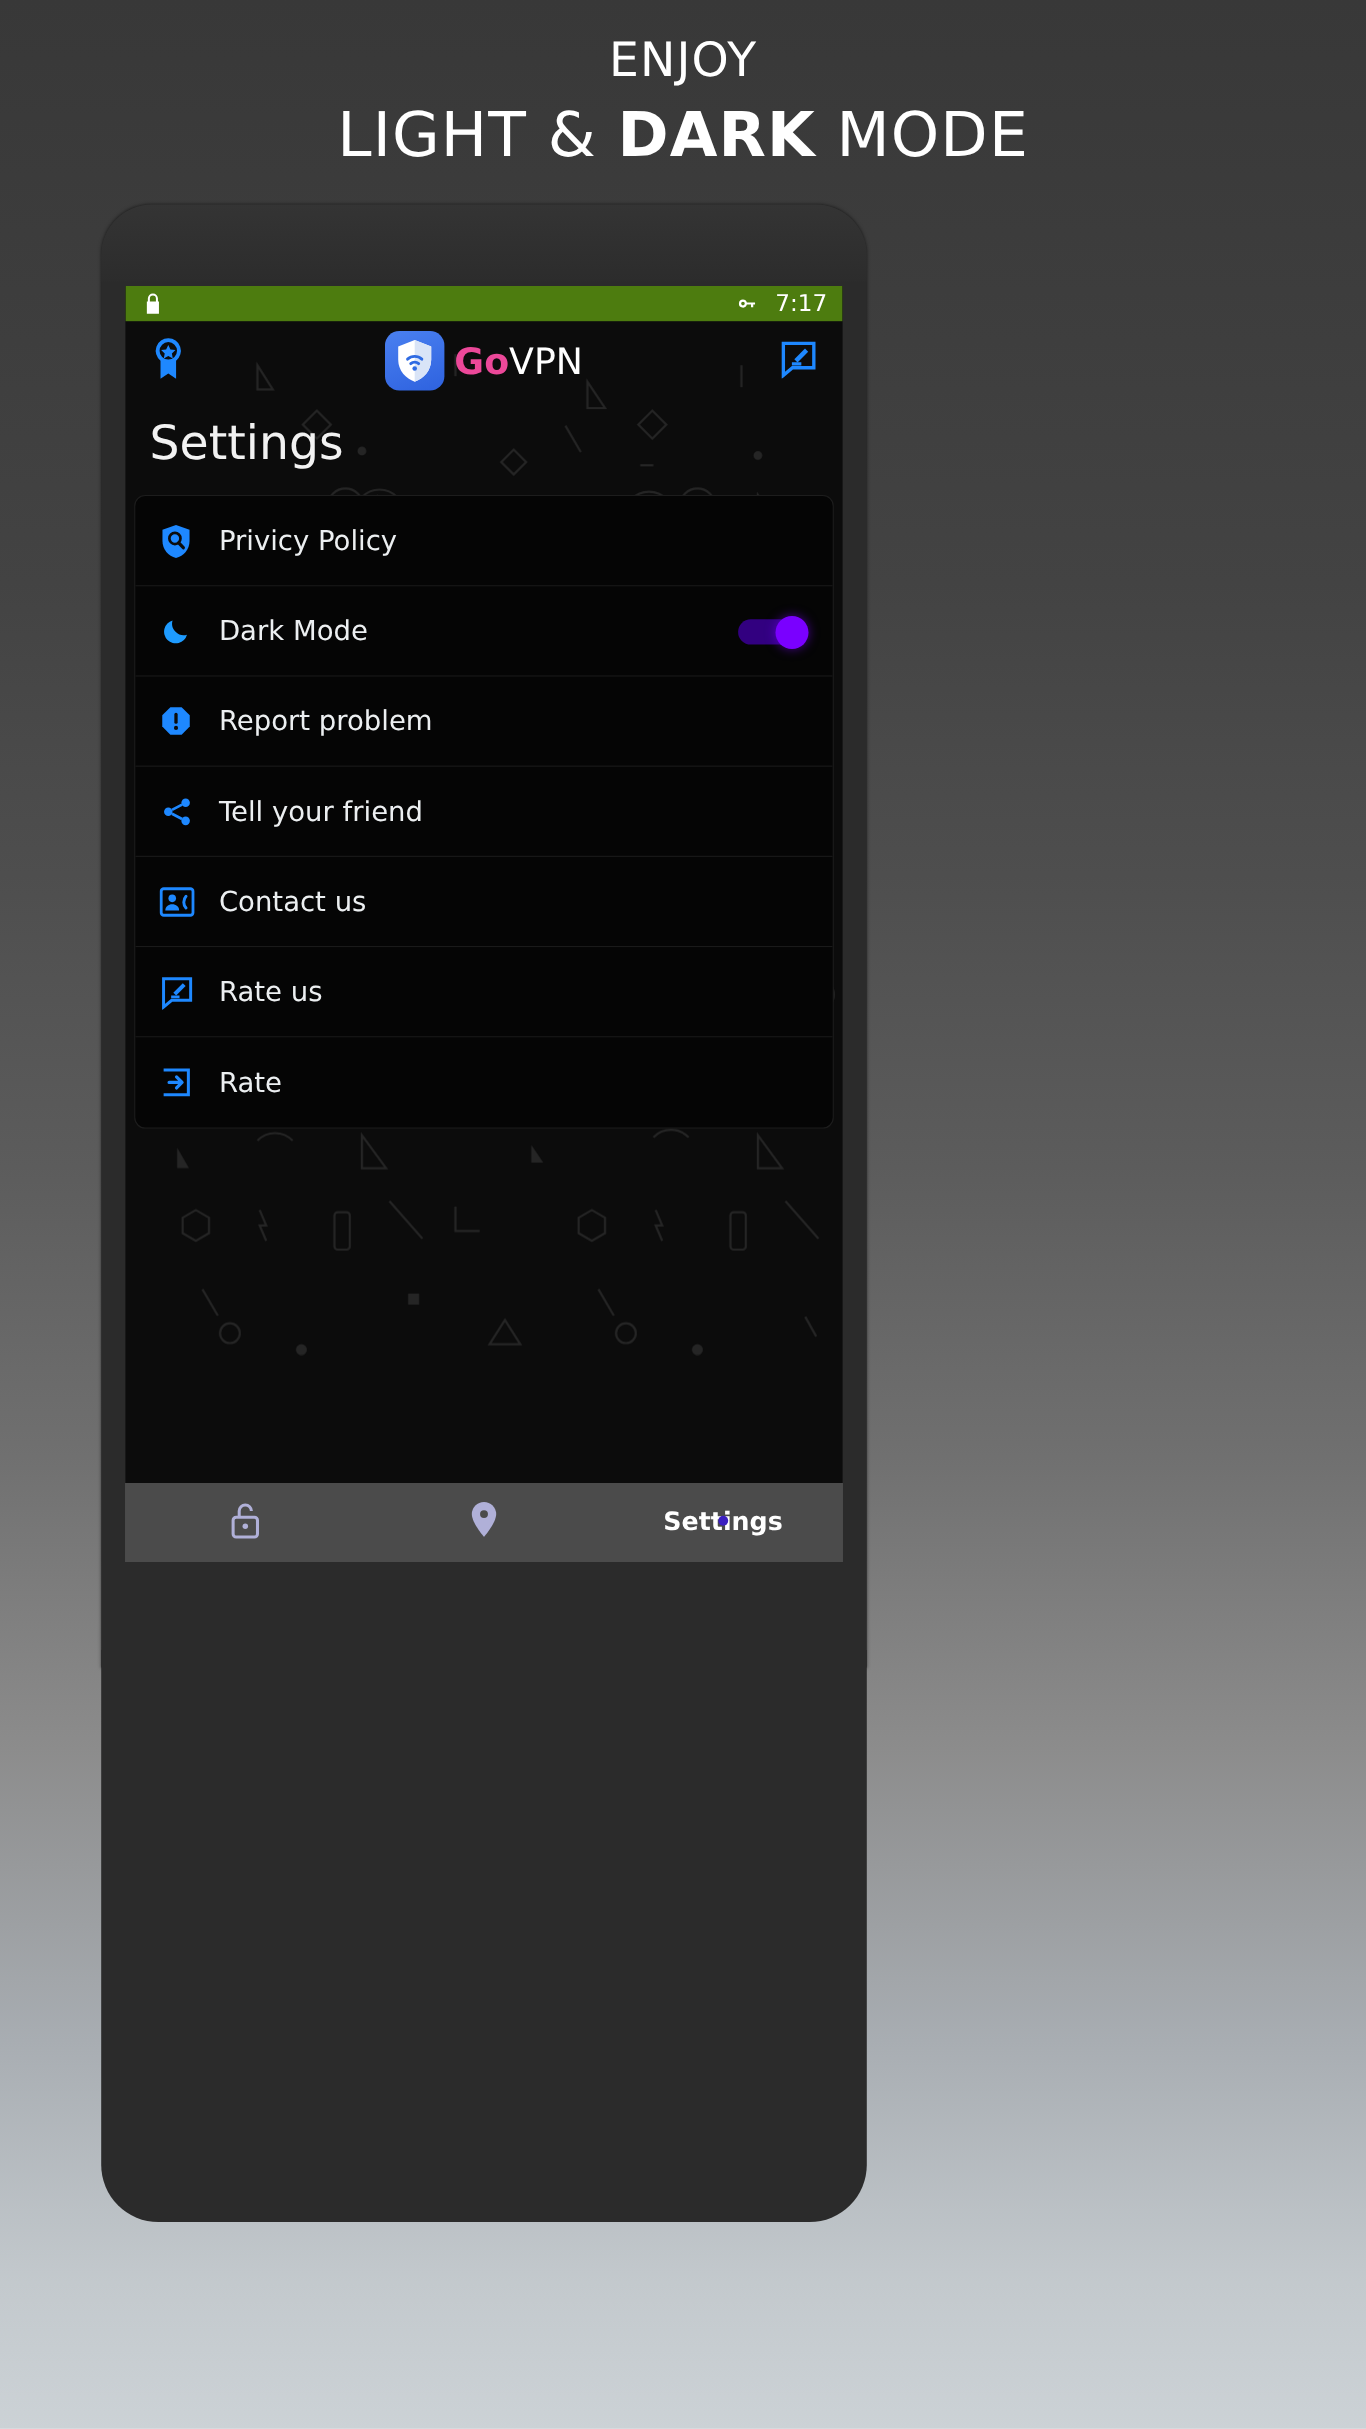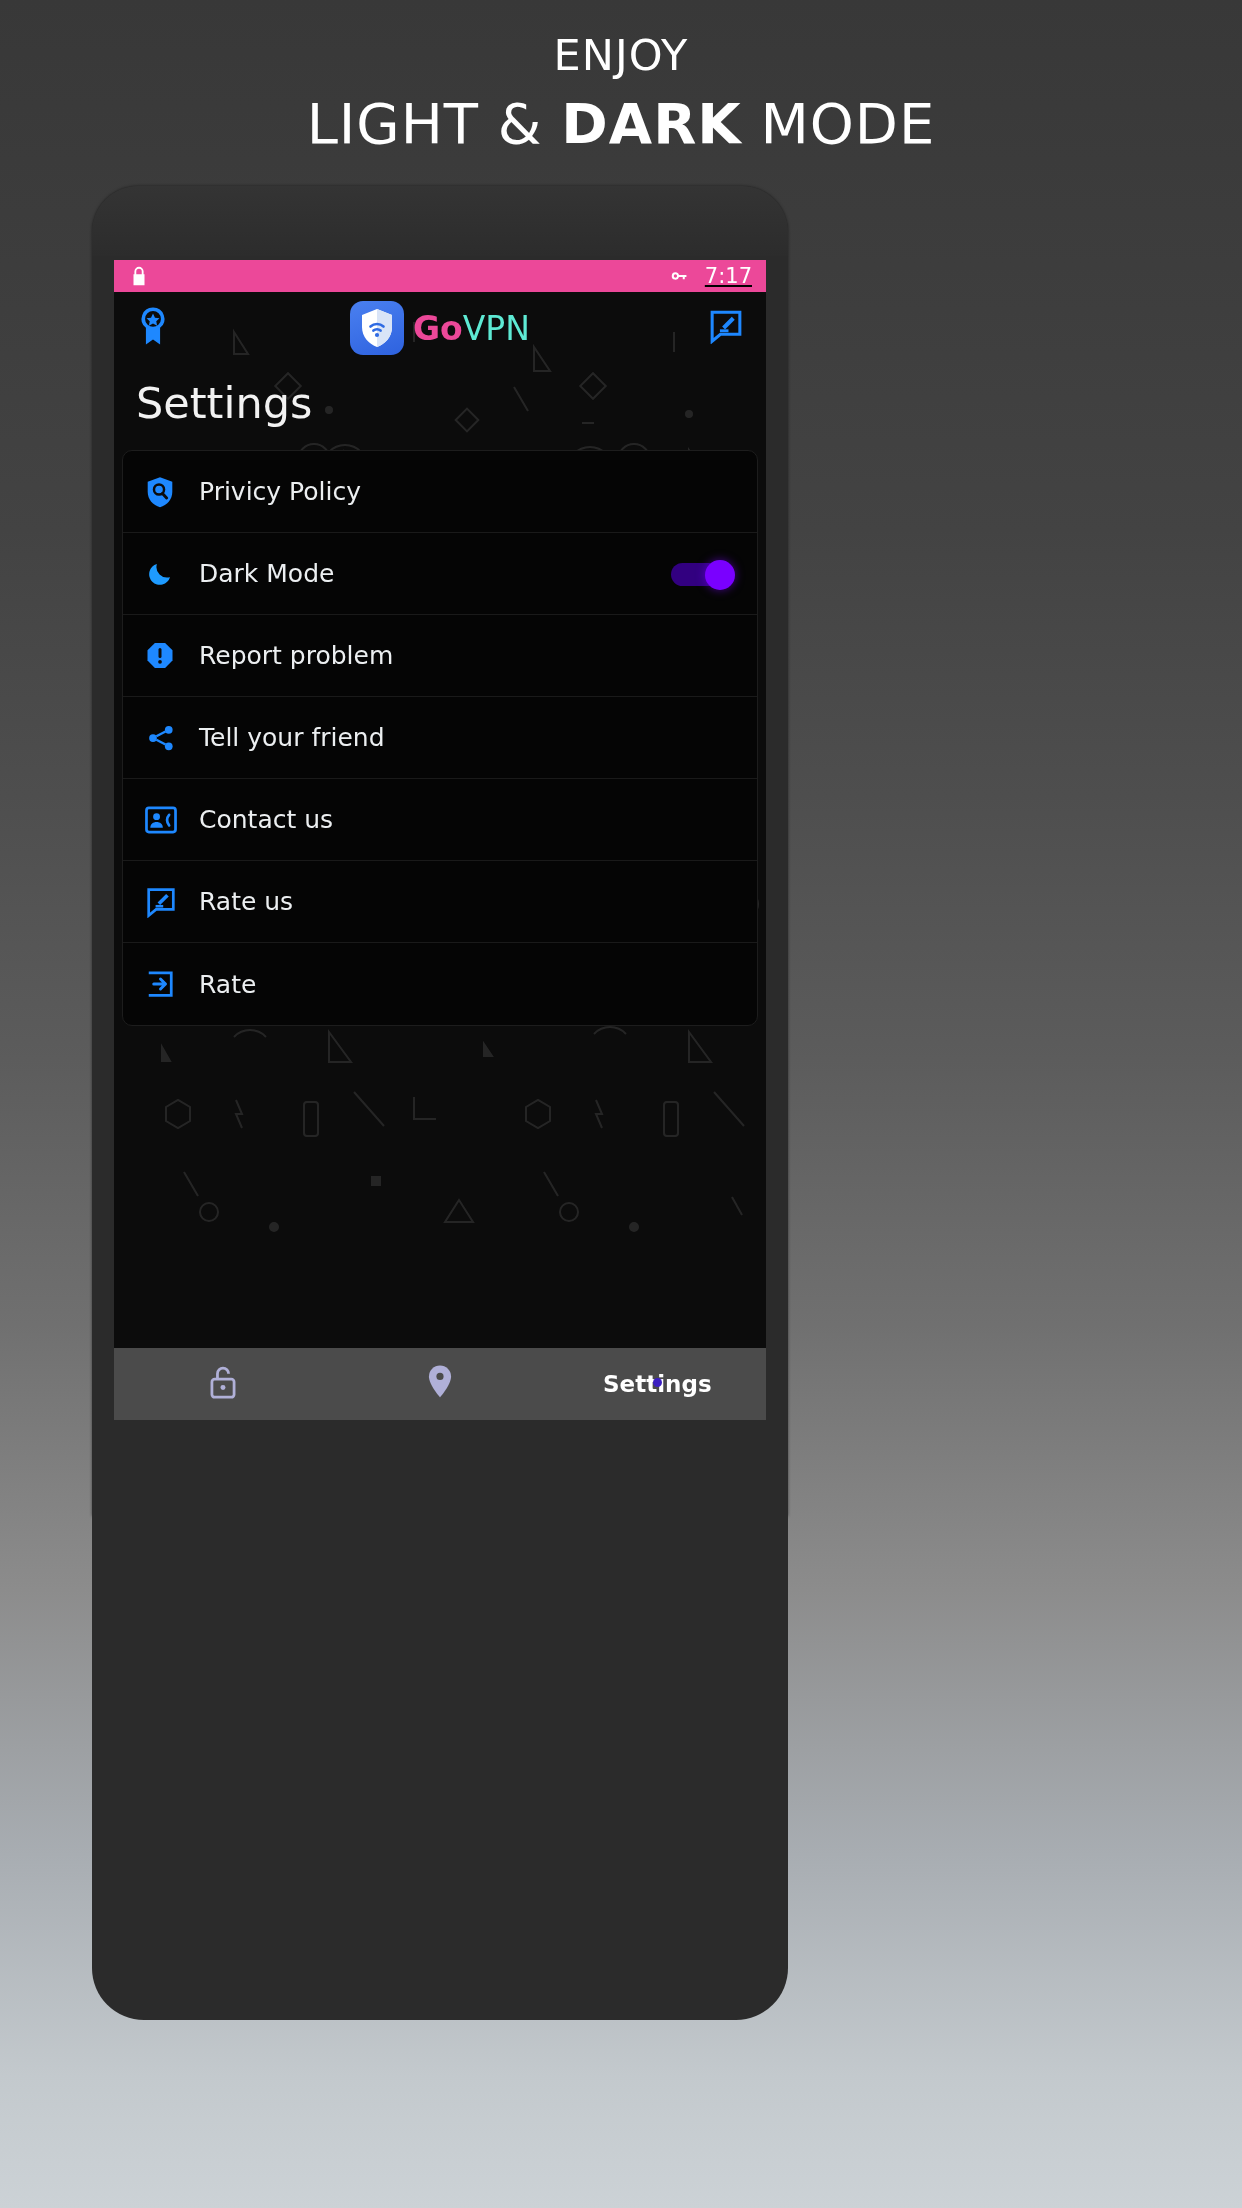--- a/index.html
+++ b/index.html
@@ -50,23 +50,23 @@
 
   .screen{
     position:absolute; left:114px; top:260px;
     width:652px; height:1160px;
     background:#0c0c0c;
     overflow:hidden;
   }
 
   
   .statusbar{
-    height:32px; background:#ec4899;
+    height:32px; background:#4d7c0f;
     display:flex; align-items:center;
-    padding:0 14px; position:relative;text-decoration:underline;
+    padding:0 14px; position:relative;
   }
   .sb-right{
     margin-left:auto; display:flex; align-items:center; gap:12px;
   }
   .sb-time{ color:#fff; font-size:21px; font-family:"DejaVu Sans", sans-serif;}
 
   
   .pattern{ position:absolute; inset:32px 0 0 0; opacity:.5; pointer-events:none;}
 
   
@@ -78,21 +78,21 @@
     position:absolute; left:0; right:0; top:0; height:72px;
     display:flex; align-items:center; justify-content:center; gap:9px;
   }
   .brand-logo{
     width:54px; height:54px; border-radius:13px;
     background:linear-gradient(160deg,#4a80f0,#2e62df);
     display:flex; align-items:center; justify-content:center;
   }
   .brand-text{ font-size:33px; font-weight:700; font-family:"DejaVu Sans",sans-serif;}
   .brand-go{ color:#ec4899; }
-  .brand-vpn{ color:#5eead4; font-weight:400;}
+  .brand-vpn{ color:#ffffff; font-weight:400;}
   .appbar-icon{ position:relative; z-index:2; }
   .appbar-icon.right{ margin-left:auto; }
 
   
   .page-title{
     position:relative; color:#f2f2f2;
     font-size:43px; font-weight:400;
     padding:14px 0 12px 22px;
     font-family:"DejaVu Sans", sans-serif;
   }

